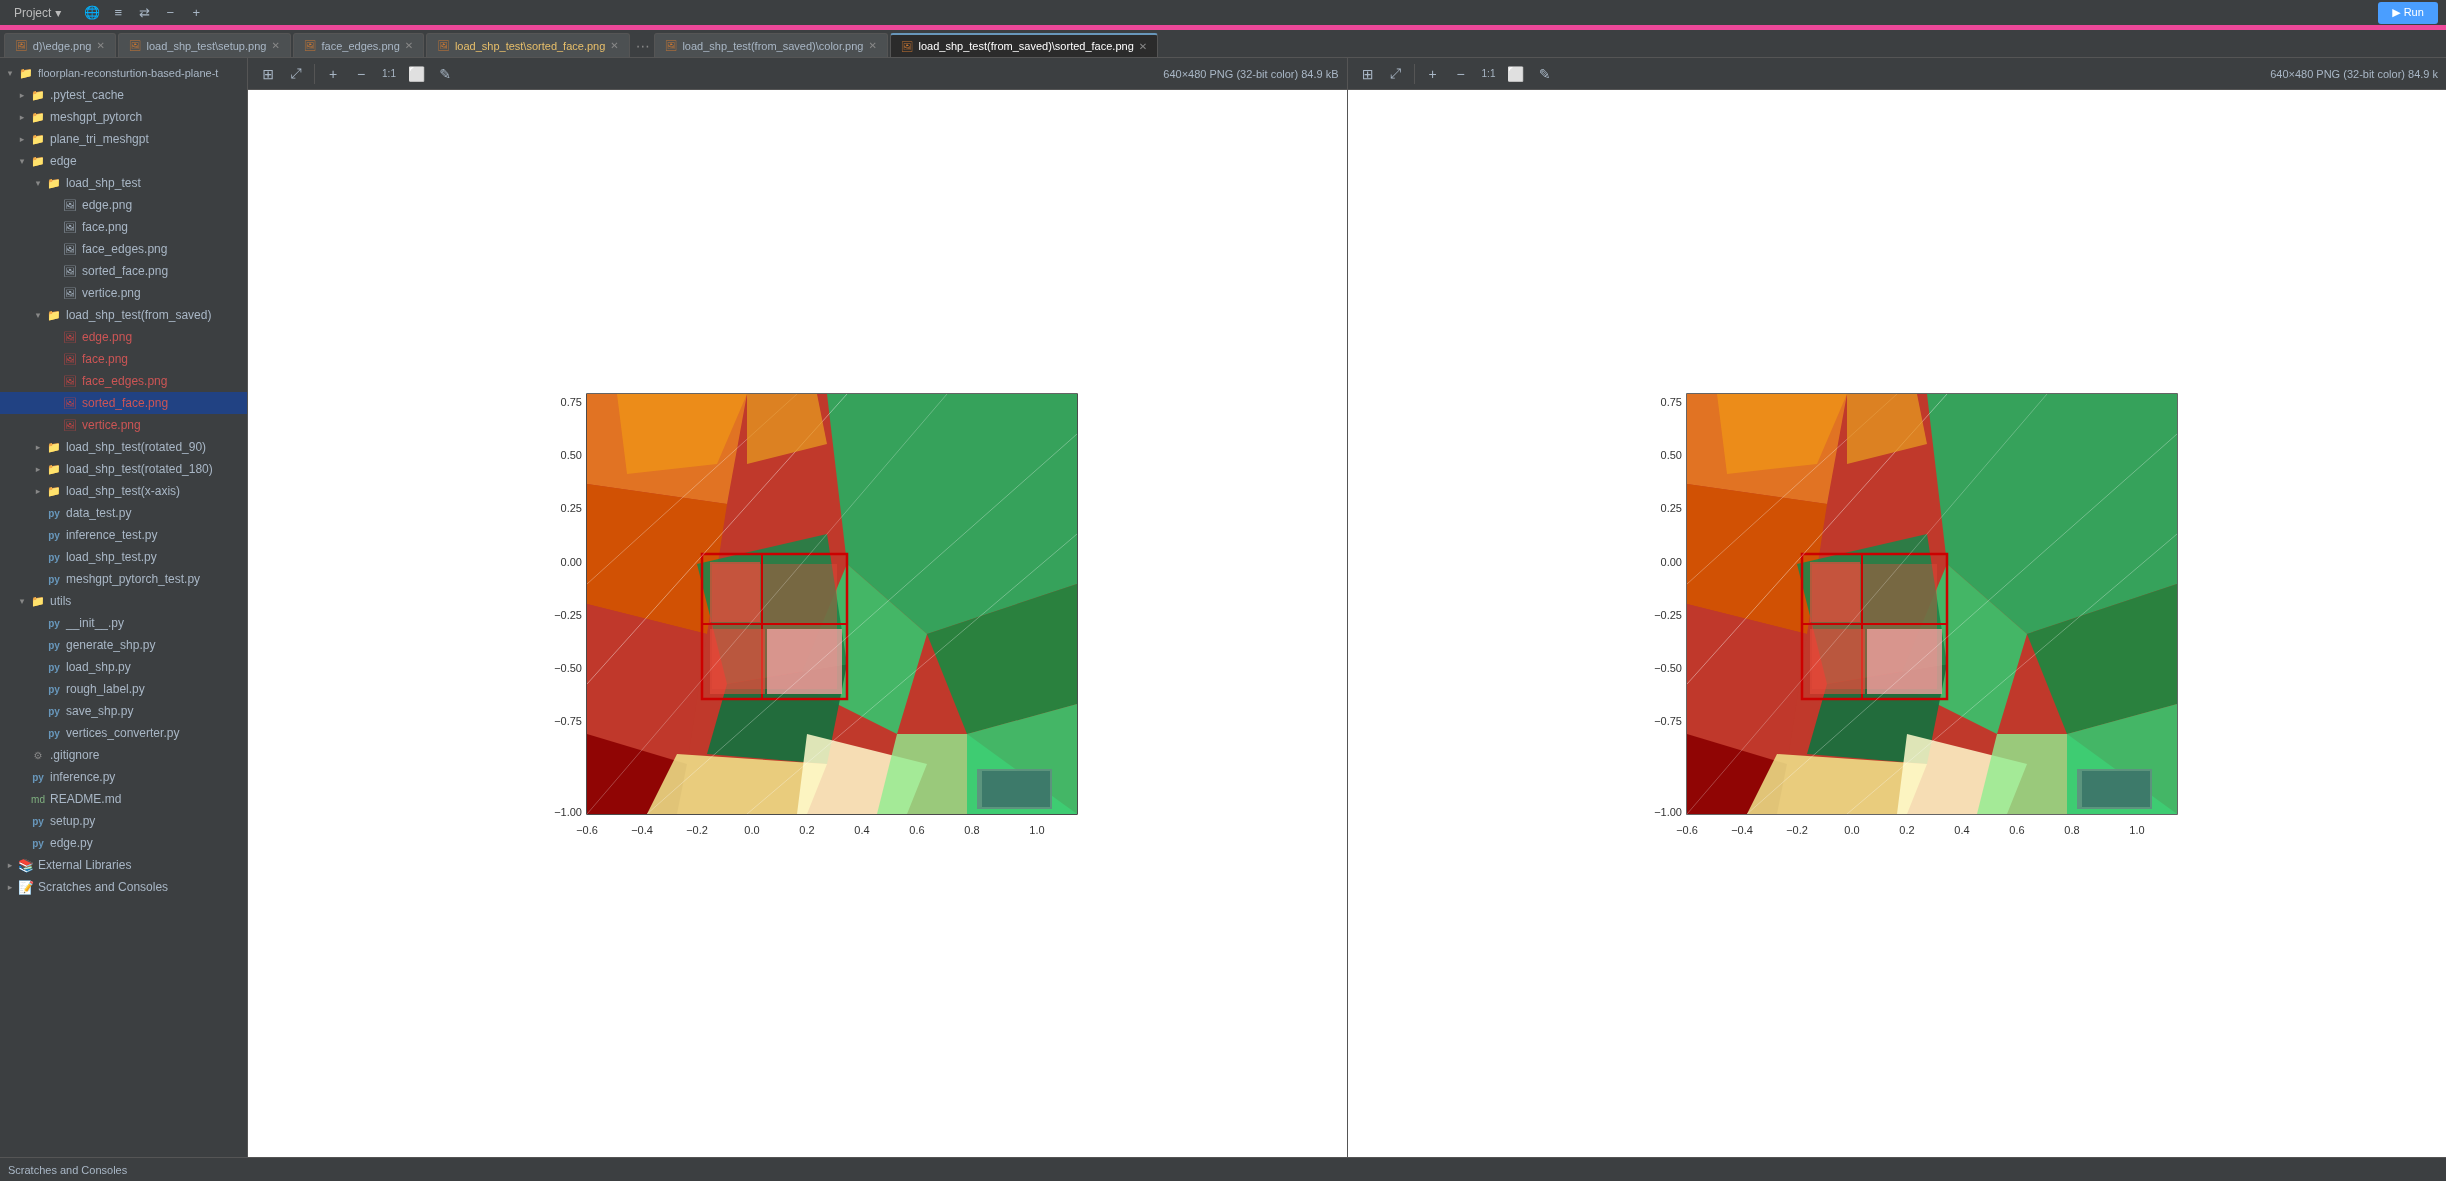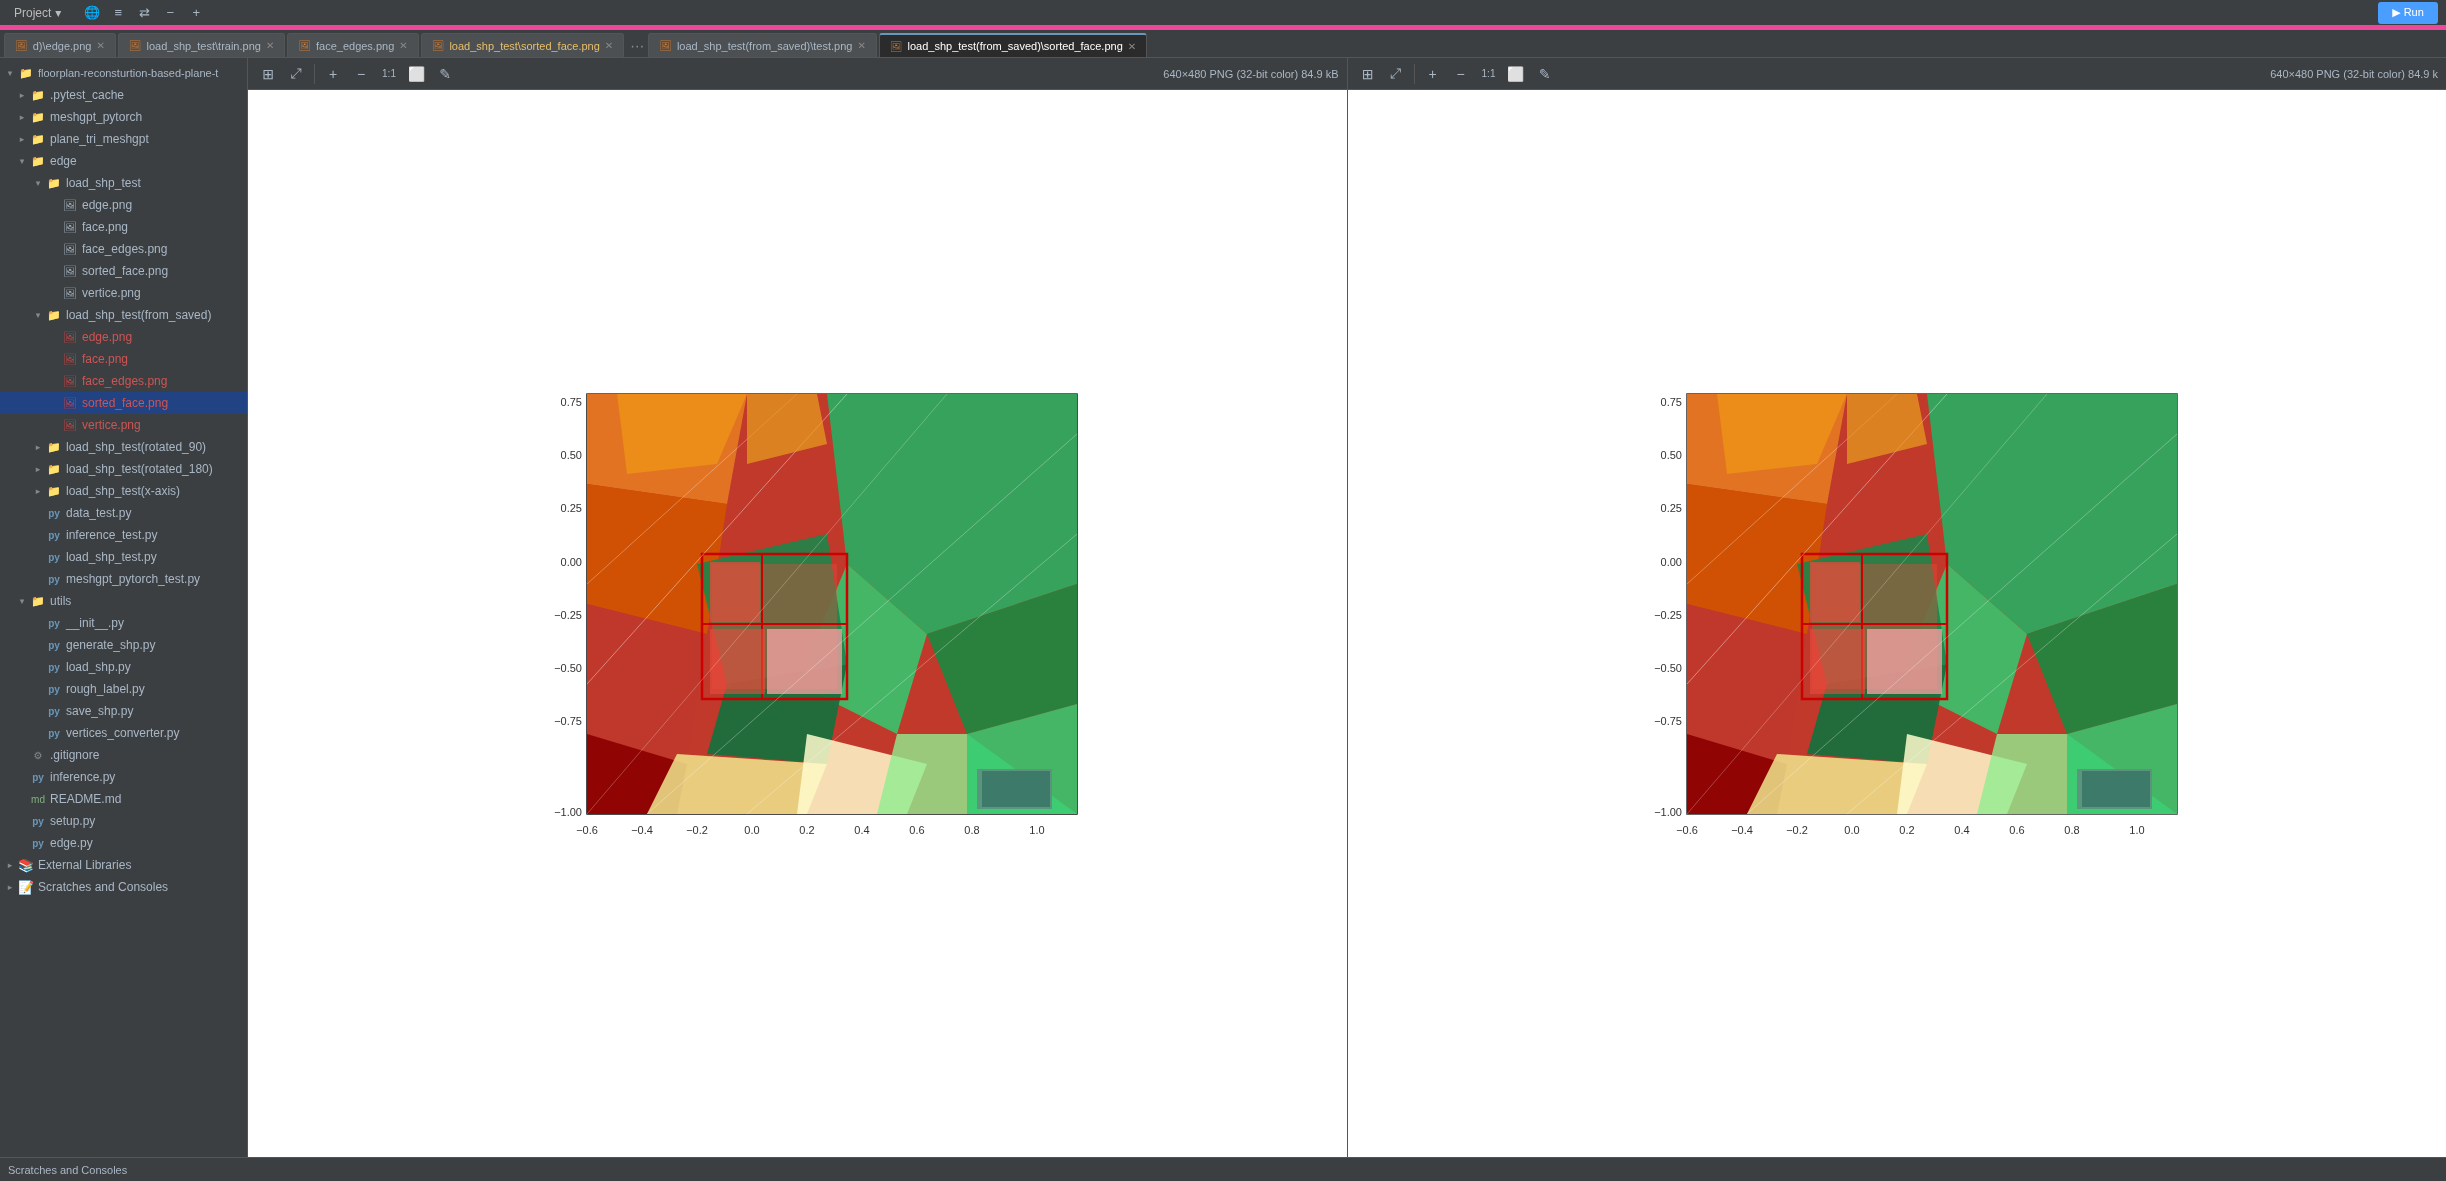--- a/index.html
+++ b/index.html
@@ -245,37 +245,37 @@
 </div>
 
 <div class="tabs-bar">
   <div class="tab">
     <span class="icon-png">🖼</span>
     <span>d)\edge.png</span>
     <span class="tab-close">✕</span>
   </div>
   <div class="tab">
     <span class="icon-png">🖼</span>
-    <span>load_shp_test\train.png</span>
+    <span>load_shp_test\setup.png</span>
     <span class="tab-close">✕</span>
   </div>
   <div class="tab">
     <span class="icon-png">🖼</span>
     <span>face_edges.png</span>
     <span class="tab-close">✕</span>
   </div>
   <div class="tab highlighted">
     <span class="icon-png">🖼</span>
     <span>load_shp_test\sorted_face.png</span>
     <span class="tab-close">✕</span>
   </div>
   <div class="tab-more">⋯</div>
   <div class="tab">
     <span class="icon-png">🖼</span>
-    <span>load_shp_test(from_saved)\test.png</span>
+    <span>load_shp_test(from_saved)\color.png</span>
     <span class="tab-close">✕</span>
   </div>
   <div class="tab active">
     <span class="icon-png">🖼</span>
     <span>load_shp_test(from_saved)\sorted_face.png</span>
     <span class="tab-close">✕</span>
   </div>
 </div>
 
 <div class="main-layout">

